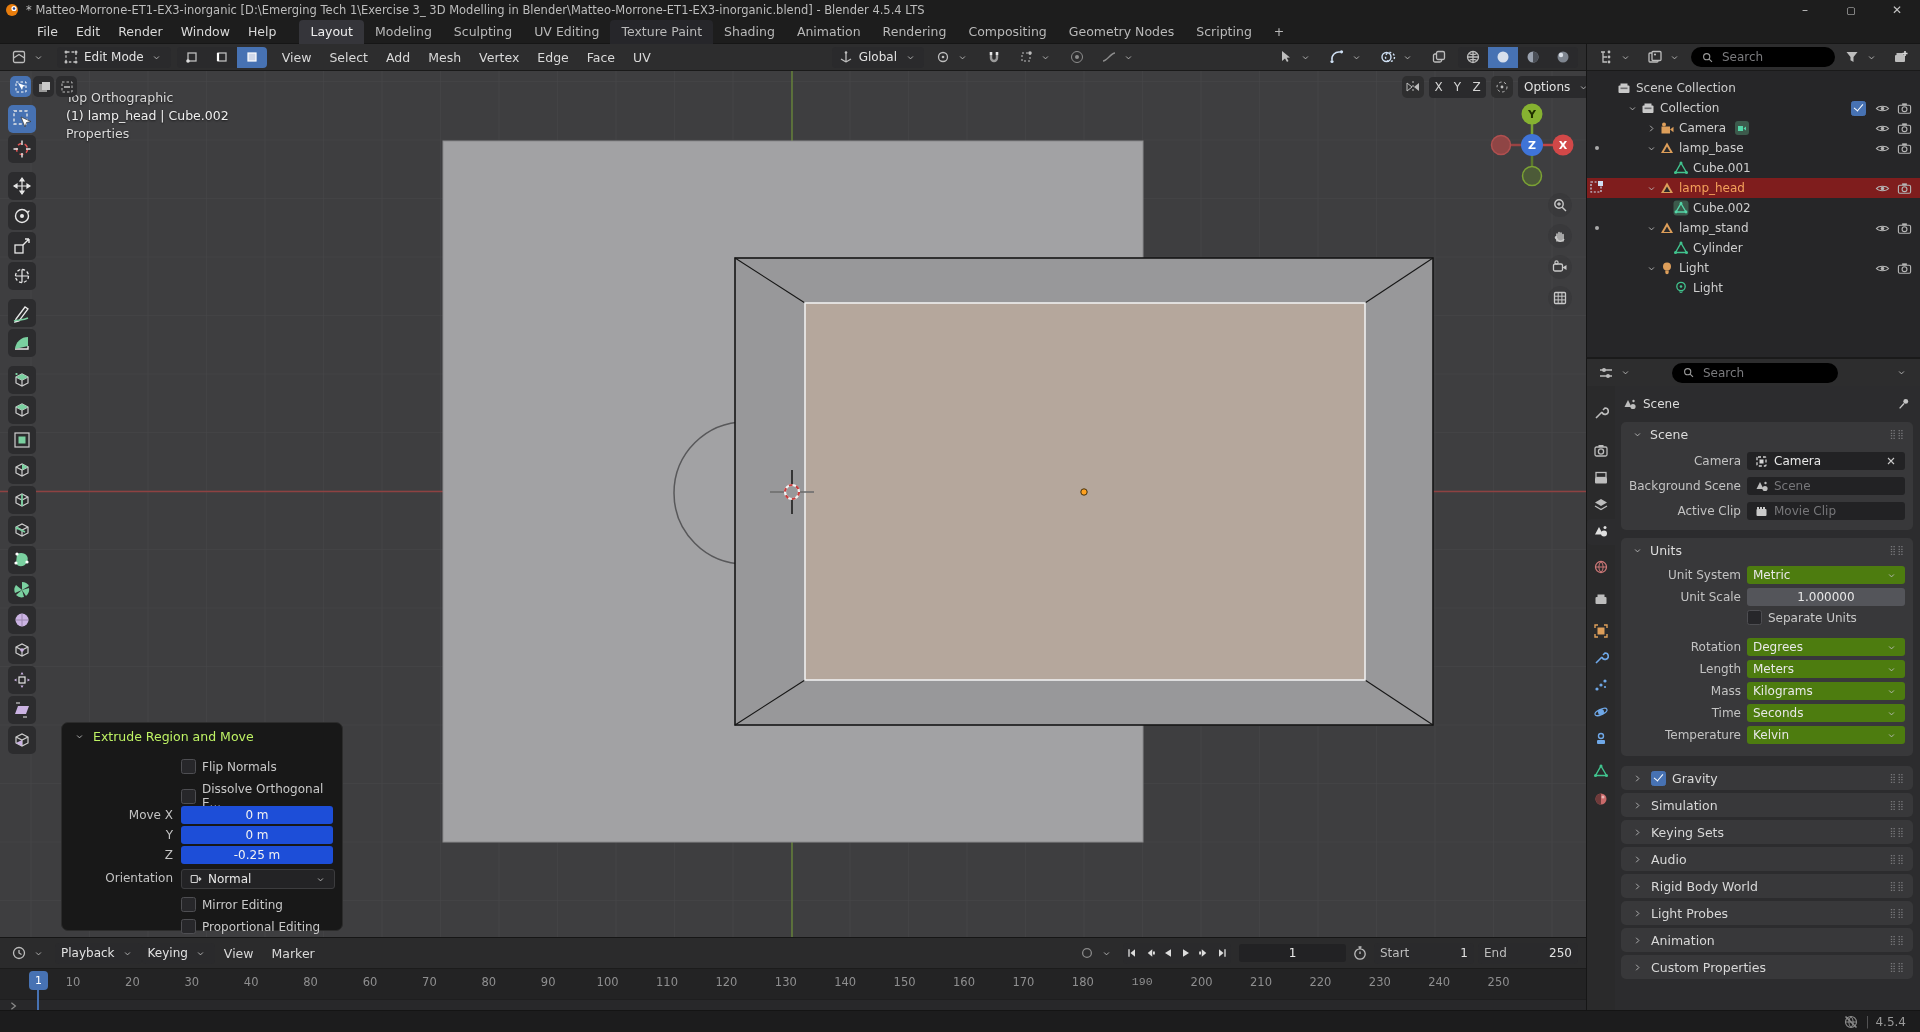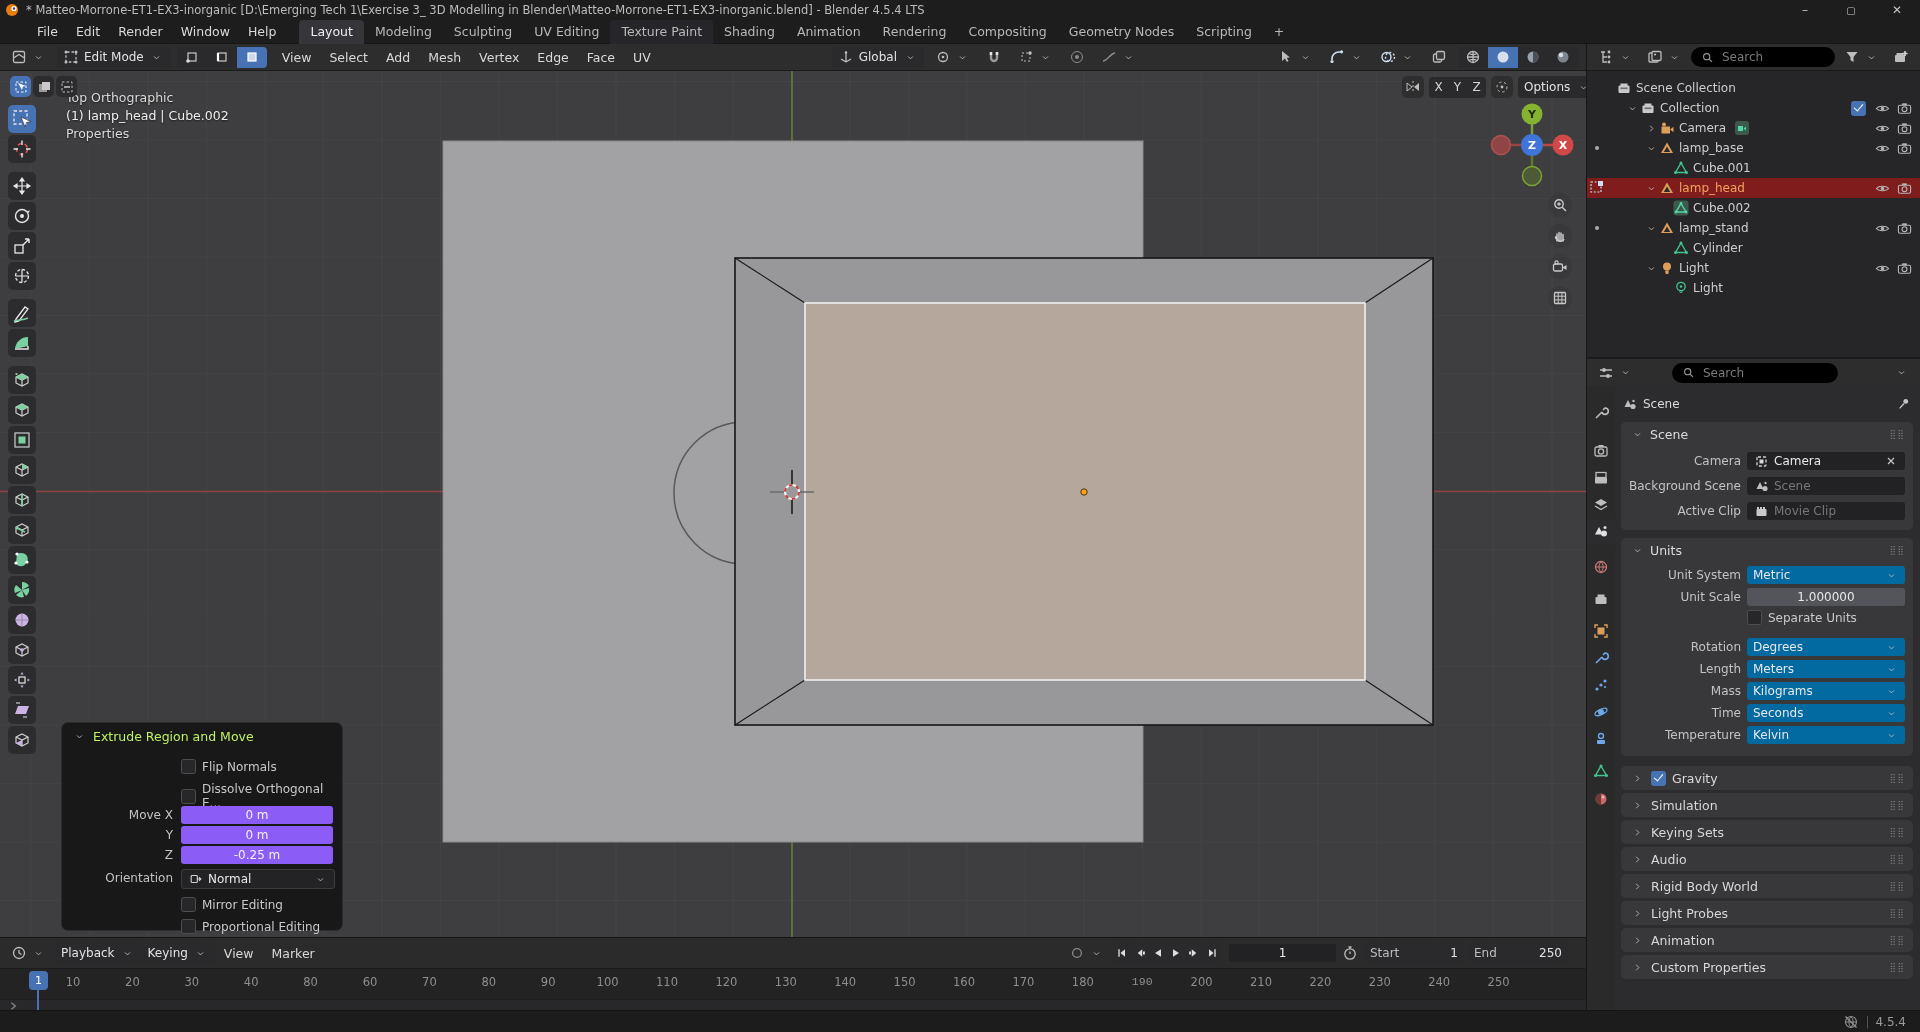--- a/index.html
+++ b/index.html
@@ -20,33 +20,33 @@
   .seg>div.on{background:#4772b3;}
   .toolbtn{width:28px;height:28px;border-radius:5px;background:#2c2c2e;display:flex;align-items:center;justify-content:center;}
   .toolbtn.on{background:#4772b3;}
   .olrow{position:absolute;left:0;width:100%;height:20px;display:flex;align-items:center;font-size:12px;color:#cecece;}
   .olrow .lbl{margin-left:4px;white-space:nowrap;}
   .olrow.sel{background:#7f1d1d;}
   .olrow.sel .lbl{color:#f5a25b;}
   .ficon{width:16px;height:16px;display:flex;align-items:center;justify-content:center;flex:none;}
   .phead{height:24px;display:flex;align-items:center;gap:5px;padding:0 8px;color:#dcdcdc;font-size:12.5px;}
   .plabel{position:absolute;text-align:right;color:#c3c3c3;font-size:12px;white-space:nowrap;}
-  .pfield{position:absolute;left:1748px;width:156px;height:18px;background:#0369a1;border-radius:3px;
+  .pfield{position:absolute;left:1748px;width:156px;height:18px;background:#4d7c0f;border-radius:3px;
           display:flex;align-items:center;padding:0 6px;color:#e8e8e8;font-size:12px;}
   .pfield .chev{margin-left:auto;}
   .slider{background:#54555a;justify-content:center;}
   .cb{width:13px;height:13px;border:1px solid #4e4e52;background:#27272a;border-radius:2.5px;flex:none;}
   .cb.checked{background:#4772b3;border-color:#4772b3;position:relative;}
   .cb.checked:after{content:"";position:absolute;left:3.5px;top:0.5px;width:4px;height:8px;border:solid #fff;border-width:0 1.8px 1.8px 0;transform:rotate(40deg);}
   .cpanel{position:absolute;left:1620px;width:292px;height:24px;background:#38383a;border-radius:5px;
           display:flex;align-items:center;gap:6px;padding:0 8px;box-sizing:border-box;color:#d8d8d8;font-size:12.5px;}
   .grip{margin-left:auto;color:#77777a;font-size:9px;letter-spacing:1px;}
   .tnum{position:absolute;top:6px;transform:translateX(-50%);color:#8f8f90;font-size:11.5px;}
   .opsrow{position:absolute;display:flex;align-items:center;gap:6px;color:#c9c9c9;font-size:12px;}
-  .opfield{position:absolute;left:119px;width:152px;height:18px;background:#8b5cf6;border-radius:3px;color:#f2f2f2;
+  .opfield{position:absolute;left:119px;width:152px;height:18px;background:#1d4ed8;border-radius:3px;color:#f2f2f2;
            display:flex;align-items:center;justify-content:center;font-size:12px;}
   input{font-family:inherit;}
   .searchbox{background:#000000;border-radius:11px;height:20px;display:flex;align-items:center;gap:5px;padding:0 8px;}
   .searchbox input{background:transparent;border:0;outline:0;color:#ddd;font-size:12px;width:100%;}
   .searchbox input::placeholder{color:#7b7b7e;}
 </style>
 </head>
 <body>
 
 <div id="app">
@@ -1446,21 +1446,21 @@
       <span class="ficon" style="margin:0 2px;">
           <svg width="16" height="16" viewBox="0 0 16 16">
             <circle cx="8" cy="9" r="5.2" fill="none" stroke="#bdbdbd" stroke-width="1.3"></circle>
             <path d="M8 6.5 V9 M6.5 2 h3 M8 2 v2" stroke="#bdbdbd" stroke-width="1.3"></path>
           </svg>
         </span>
       <span class="dd" style="width:88px;justify-content:space-between;">
           <span style="color:#bdbdbd;">Start</span>
           <span>1</span>
         </span>
-      <span class="dd" style="width:88px;justify-content:space-between;margin-right:12px;">
+      <span class="dd" style="width:88px;justify-content:space-between;margin-right:2px;">
           <span style="color:#bdbdbd;">End</span>
           <span>250</span>
         </span>
     </div>
     <div id="tl-ruler" style="position:relative;height:30px;background:#232324;border-top:1px solid #1c1c1c;">
       <div style="position:absolute;left:29px;top:2px;width:19px;height:19px;background:#4772b3;border-radius:4px;color:#fff;display:flex;align-items:center;justify-content:center;font-size:11px;">
           <span>1</span>
         </div>
       <div style="position:absolute;left:37px;top:21px;width:2px;height:22px;background:#4772b3;"></div>
     <span class="tnum" style="left:73px;">10</span>

